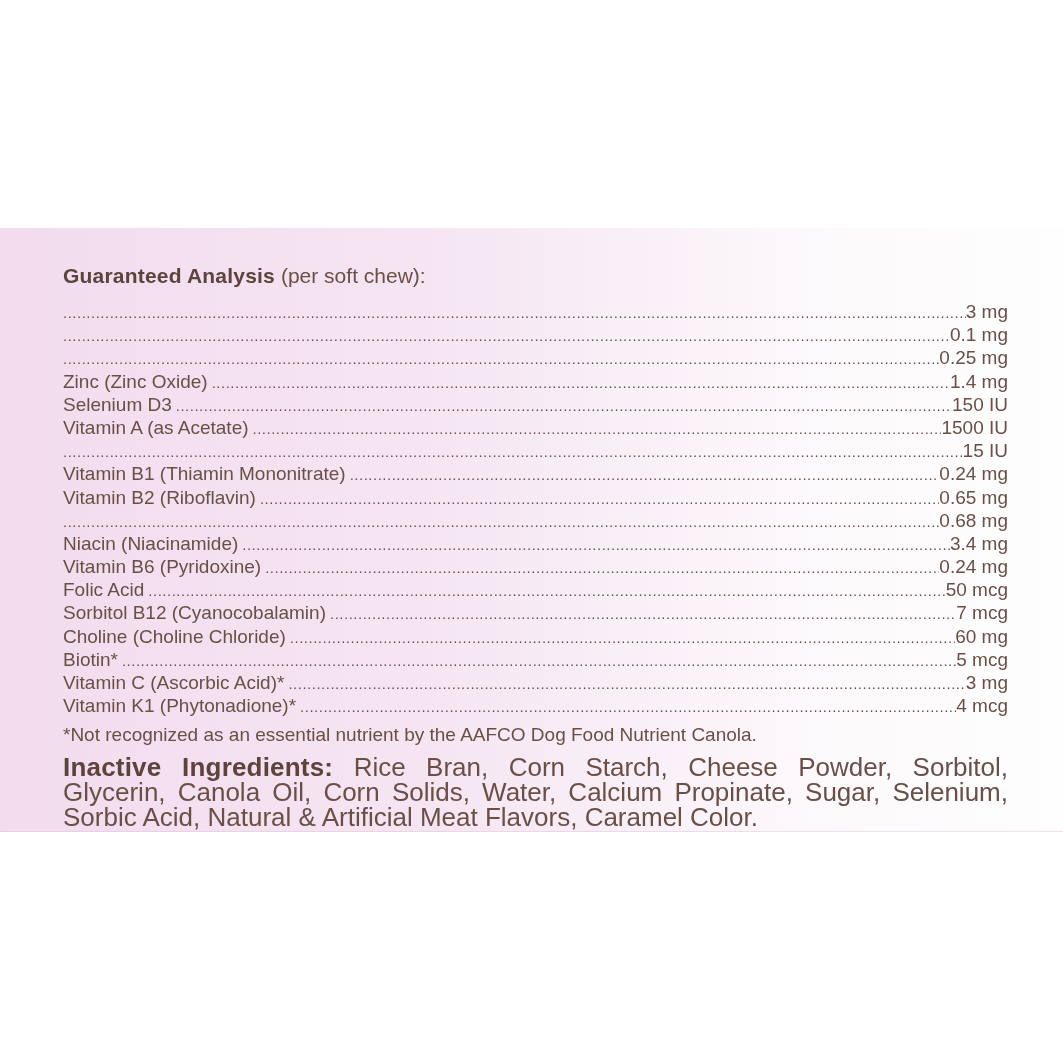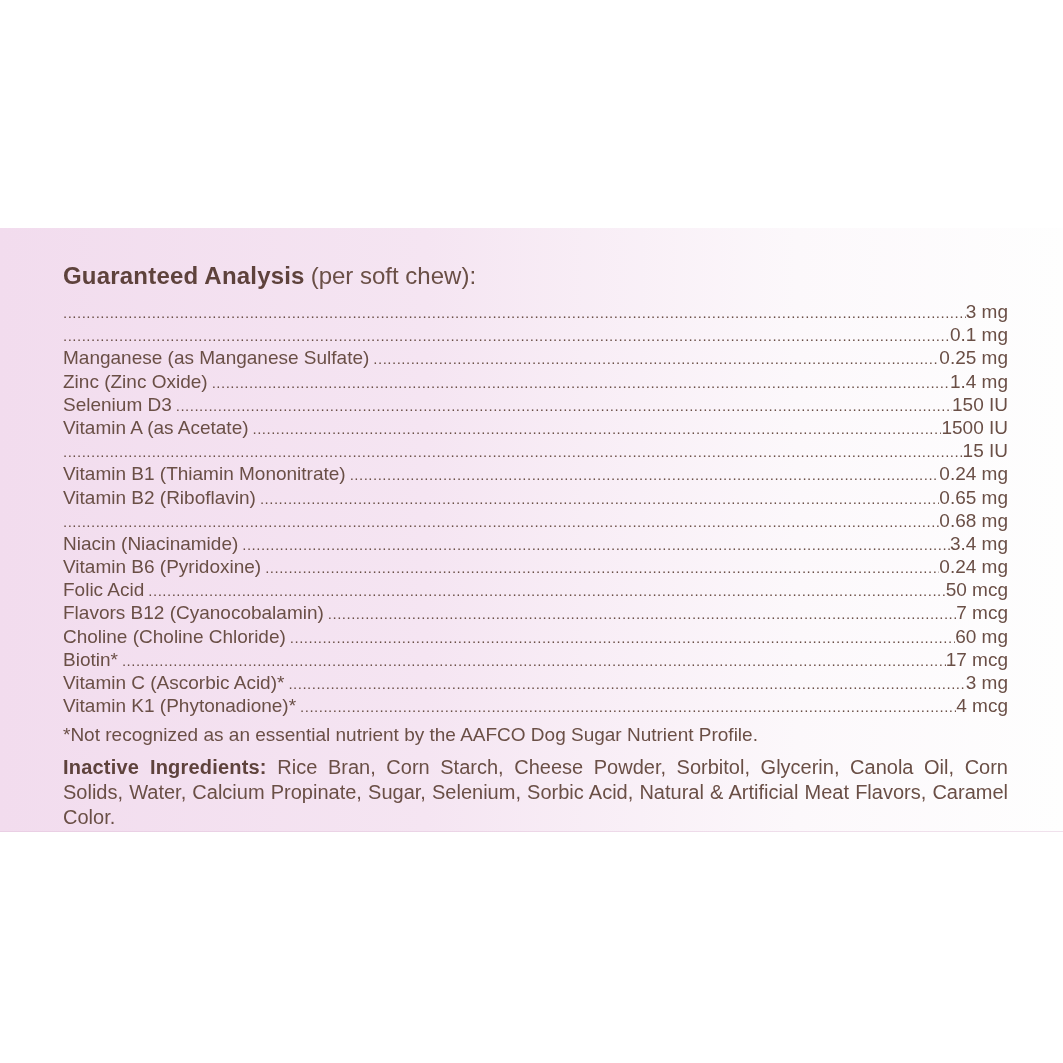--- a/index.html
+++ b/index.html
@@ -21,21 +21,21 @@
     left: 0;
     width: 1063px;
     height: 604px;
     box-sizing: border-box;
     padding: 36px 55px 0 63px;
     background: linear-gradient(to right, #f2dcee 0%, #f5e5f2 40%, #fcf8fb 75%, #fefefe 100%);
     border-bottom: 1px solid rgba(224,190,214,0.45);
     color: var(--text-color, #6a4f46);
   }
   .ga-header {
-    font-size: 24px;
+    font-size: 21px;
     line-height: 24px;
     white-space: nowrap;
   }
   .ga-header .bold {
     font-weight: bold;
     color: var(--bold-color, #5e423c);
     letter-spacing: 0.2px;
   }
   .ga-header .normal {
     margin-left: 6px;
@@ -68,21 +68,21 @@
     flex: 0 0 auto;
     text-align: right;
   }
   .footnote {
     margin: 6px 0 0 0;
     font-size: 19px;
     line-height: 24px;
   }
   .inactive {
     margin: 8px 0 9px 0;
-    font-size: 20px;
+    font-size: 26px;
     line-height: 24.6px;
     text-align: justify;
   }
   .inactive .bold {
     font-weight: bold;
     color: var(--bold-color, #5e423c);
     letter-spacing: 0.2px;
   }
 </style>
 </head>
@@ -100,21 +100,20 @@
     <span class="dots">............................................................................................................................................................................................................................................................................................................</span>
     <span class="value">3 mg</span>
   </div>
 
   <div class="row">
     <span class="dots">............................................................................................................................................................................................................................................................................................................</span>
     <span class="value">0.1 mg</span>
   </div>
 
   <div class="row">
-    <span class="label">Manganese (as Manganese Sulfate)</span>
     <span class="dots">............................................................................................................................................................................................................................................................................................................</span>
     <span class="value">0.25 mg</span>
   </div>
 
   <div class="row">
     <span class="label">Zinc (Zinc Oxide)</span>
     <span class="dots">............................................................................................................................................................................................................................................................................................................</span>
     <span class="value">1.4 mg</span>
   </div>
 
@@ -164,51 +163,51 @@
     <span class="value">0.24 mg</span>
   </div>
 
   <div class="row">
     <span class="label">Folic Acid</span>
     <span class="dots">............................................................................................................................................................................................................................................................................................................</span>
     <span class="value">50 mcg</span>
   </div>
 
   <div class="row">
-    <span class="label">Flavors B12 (Cyanocobalamin)</span>
+    <span class="label">Sorbitol B12 (Cyanocobalamin)</span>
     <span class="dots">............................................................................................................................................................................................................................................................................................................</span>
     <span class="value">7 mcg</span>
   </div>
 
   <div class="row">
     <span class="label">Choline (Choline Chloride)</span>
     <span class="dots">............................................................................................................................................................................................................................................................................................................</span>
     <span class="value">60 mg</span>
   </div>
 
   <div class="row">
     <span class="label">Biotin*</span>
     <span class="dots">............................................................................................................................................................................................................................................................................................................</span>
-    <span class="value">17 mcg</span>
+    <span class="value">5 mcg</span>
   </div>
 
   <div class="row">
     <span class="label">Vitamin C (Ascorbic Acid)*</span>
     <span class="dots">............................................................................................................................................................................................................................................................................................................</span>
     <span class="value">3 mg</span>
   </div>
 
   <div class="row">
     <span class="label">Vitamin K1 (Phytonadione)*</span>
     <span class="dots">............................................................................................................................................................................................................................................................................................................</span>
     <span class="value">4 mcg</span>
   </div>
 </div>
 
-    <p class="footnote">*Not recognized as an essential nutrient by the AAFCO Dog Sugar Nutrient Profile.</p>
+    <p class="footnote">*Not recognized as an essential nutrient by the AAFCO Dog Food Nutrient Canola.</p>
 
     <p class="inactive">
       <span class="bold">Inactive Ingredients:</span>
       <span>Rice Bran, Corn Starch, Cheese Powder, Sorbitol, Glycerin, Canola Oil, Corn Solids, Water, Calcium Propinate, Sugar, Selenium, Sorbic Acid, Natural &amp; Artificial Meat Flavors, Caramel Color.</span>
     </p>
 
   </div>
 </div>
 
 </body></html>

